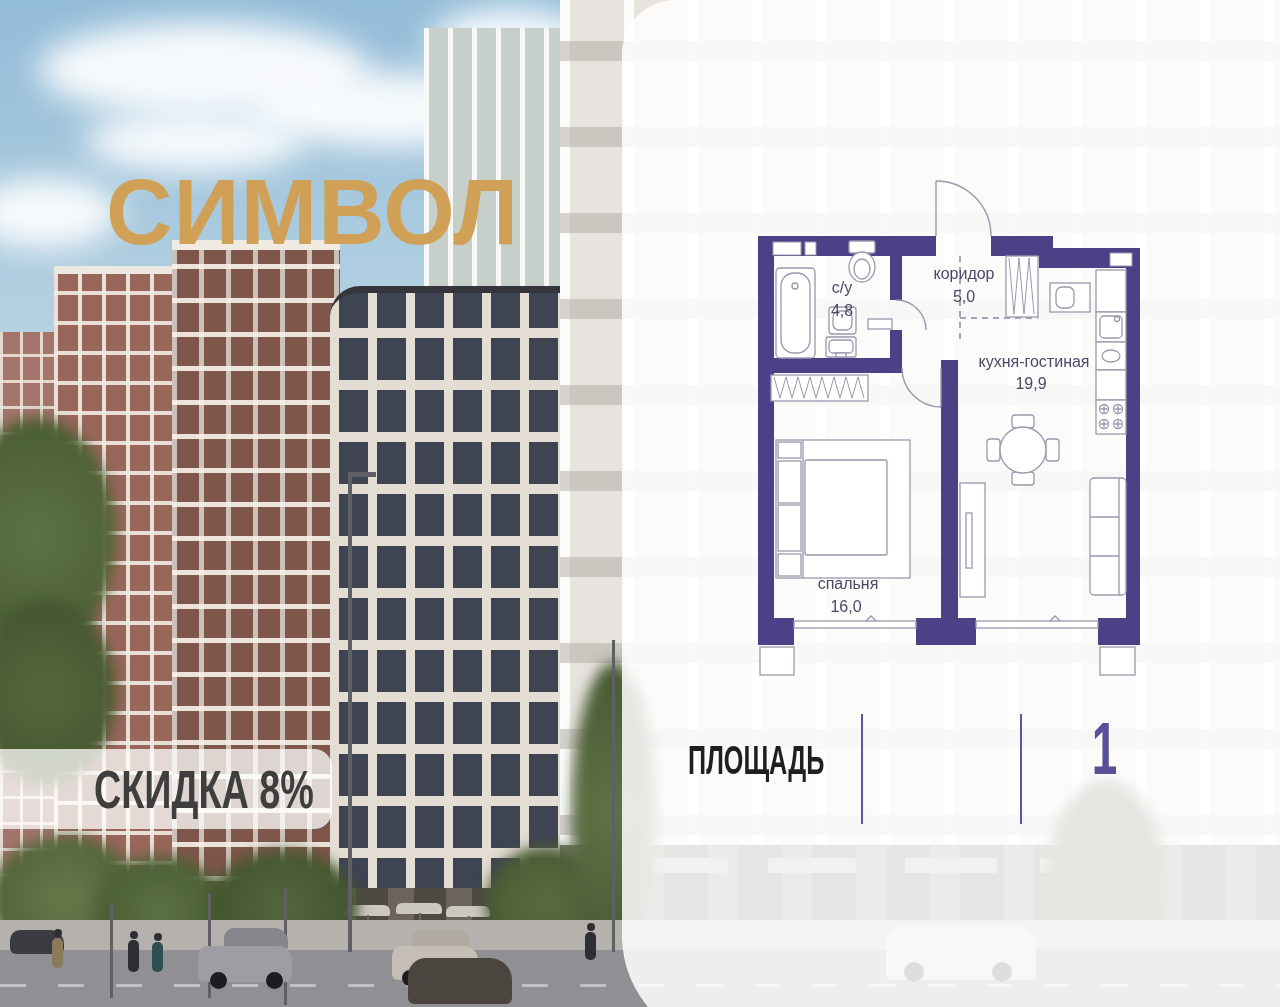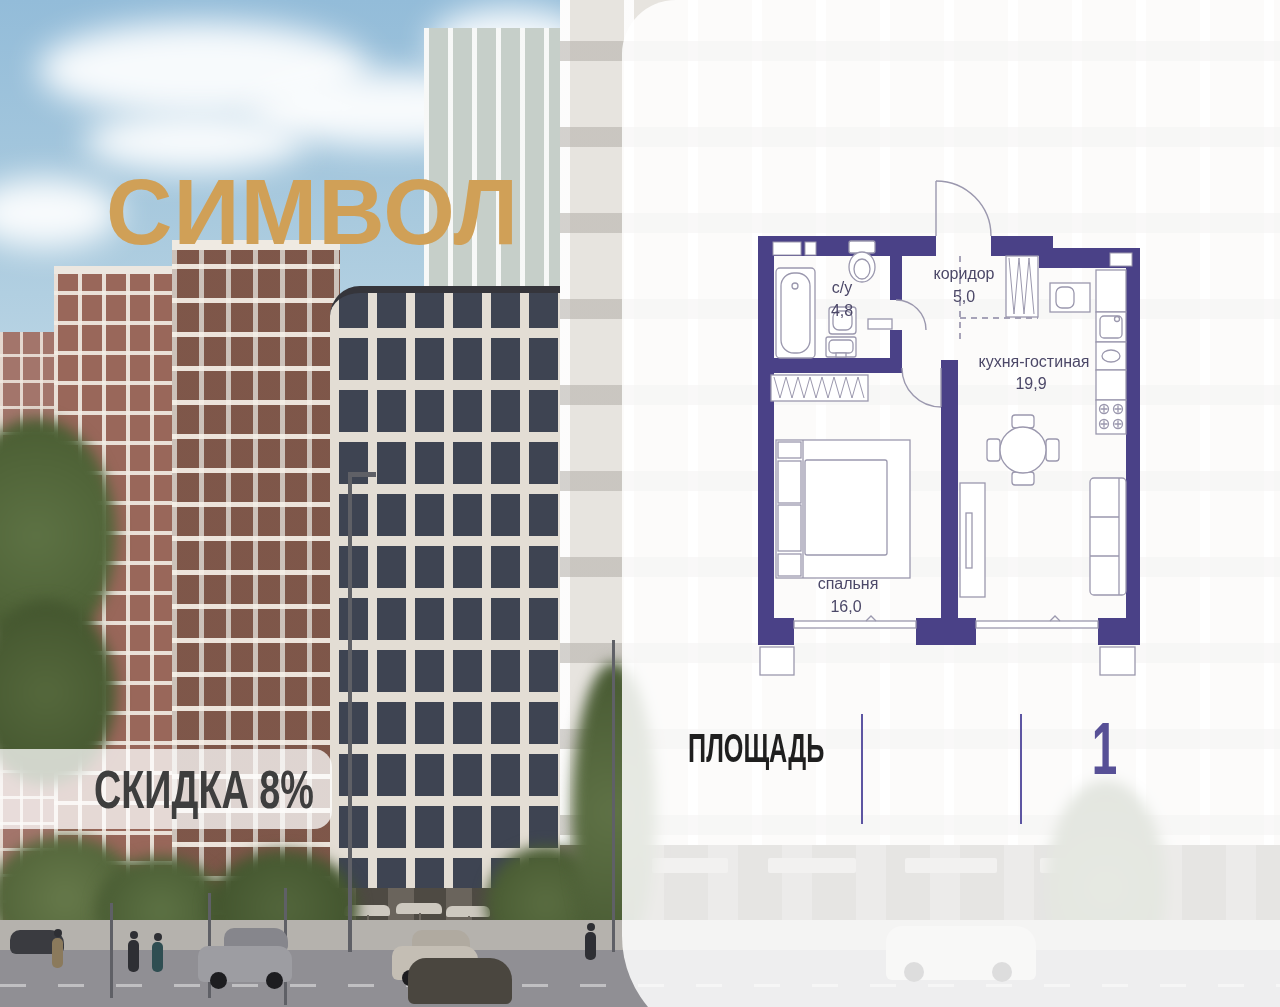--- a/index.html
+++ b/index.html
@@ -73,21 +73,21 @@
   .furn{fill:#ffffff;stroke:#9b98ae;stroke-width:1.3;}
   .furnl{fill:none;stroke:#9b98ae;stroke-width:1.3;}
   .hatch{fill:none;stroke:#9b98ae;stroke-width:1;}
   .doorarc{fill:none;stroke:#9b98ae;stroke-width:1.4;}
   .dash{fill:none;stroke:#8a87a3;stroke-width:1.5;stroke-dasharray:6 5;}
   .rlabel{fill:var(--plan-text,#4c4868);font-family:"Liberation Sans",sans-serif;font-size:16px;text-anchor:middle;}
   
   .stat-col{display:flex;flex-direction:column;align-items:center;}
   .stat-value{font-size:74px;font-weight:700;line-height:1;color:var(--stat-value,#575096);}
   .stat-value span{display:inline-block;transform:scaleX(.62);white-space:nowrap;}
-  .stat-label{margin-top:16px;font-size:40px;font-weight:700;line-height:1;color:var(--stat-label,#1f1f1f);}
+  .stat-label{margin-top:28px;font-size:40px;font-weight:700;line-height:1;color:var(--stat-label,#1f1f1f);}
   .stat-label span{display:inline-block;transform:scaleX(.63);white-space:nowrap;}
   .stat-divider{width:2px;background:#5d55a2;}
 </style>
 </head>
 <body>
 
 <div class="stage">
 
   <div class="abs cloud" style="left:38px;top:22px;width:330px;height:95px;"></div>
   <div class="abs cloud" style="left:250px;top:72px;width:280px;height:75px;"></div>

